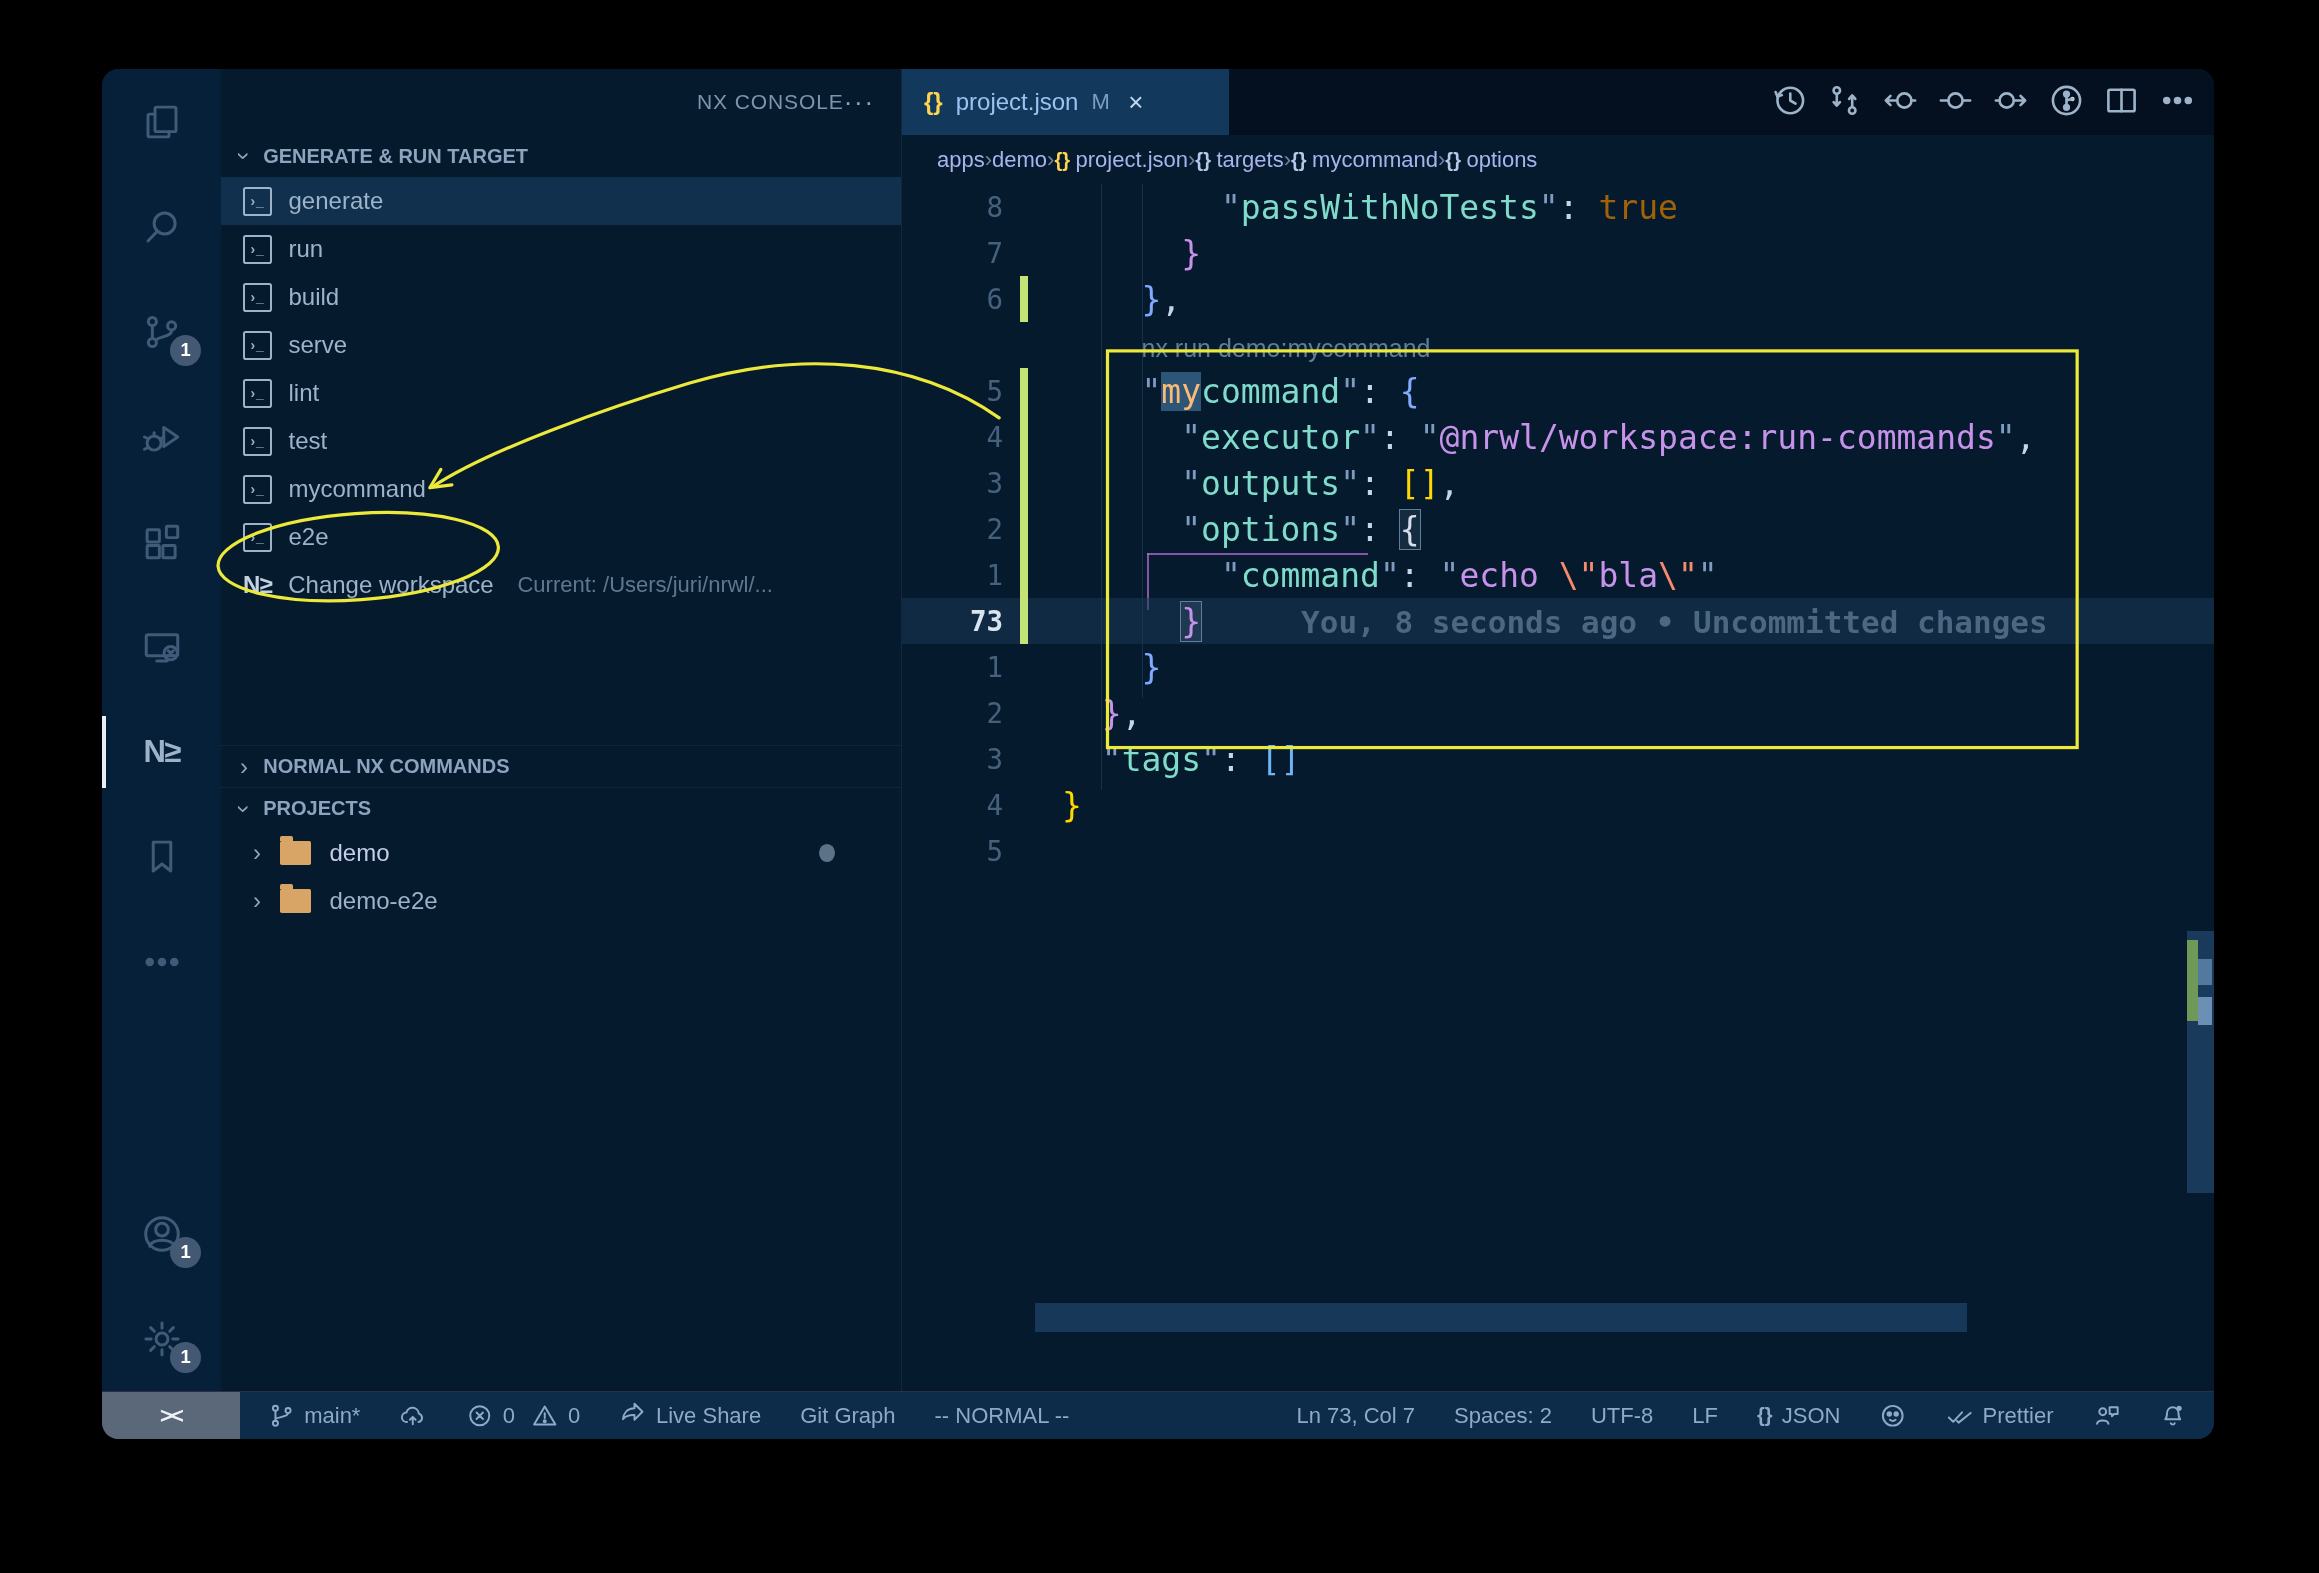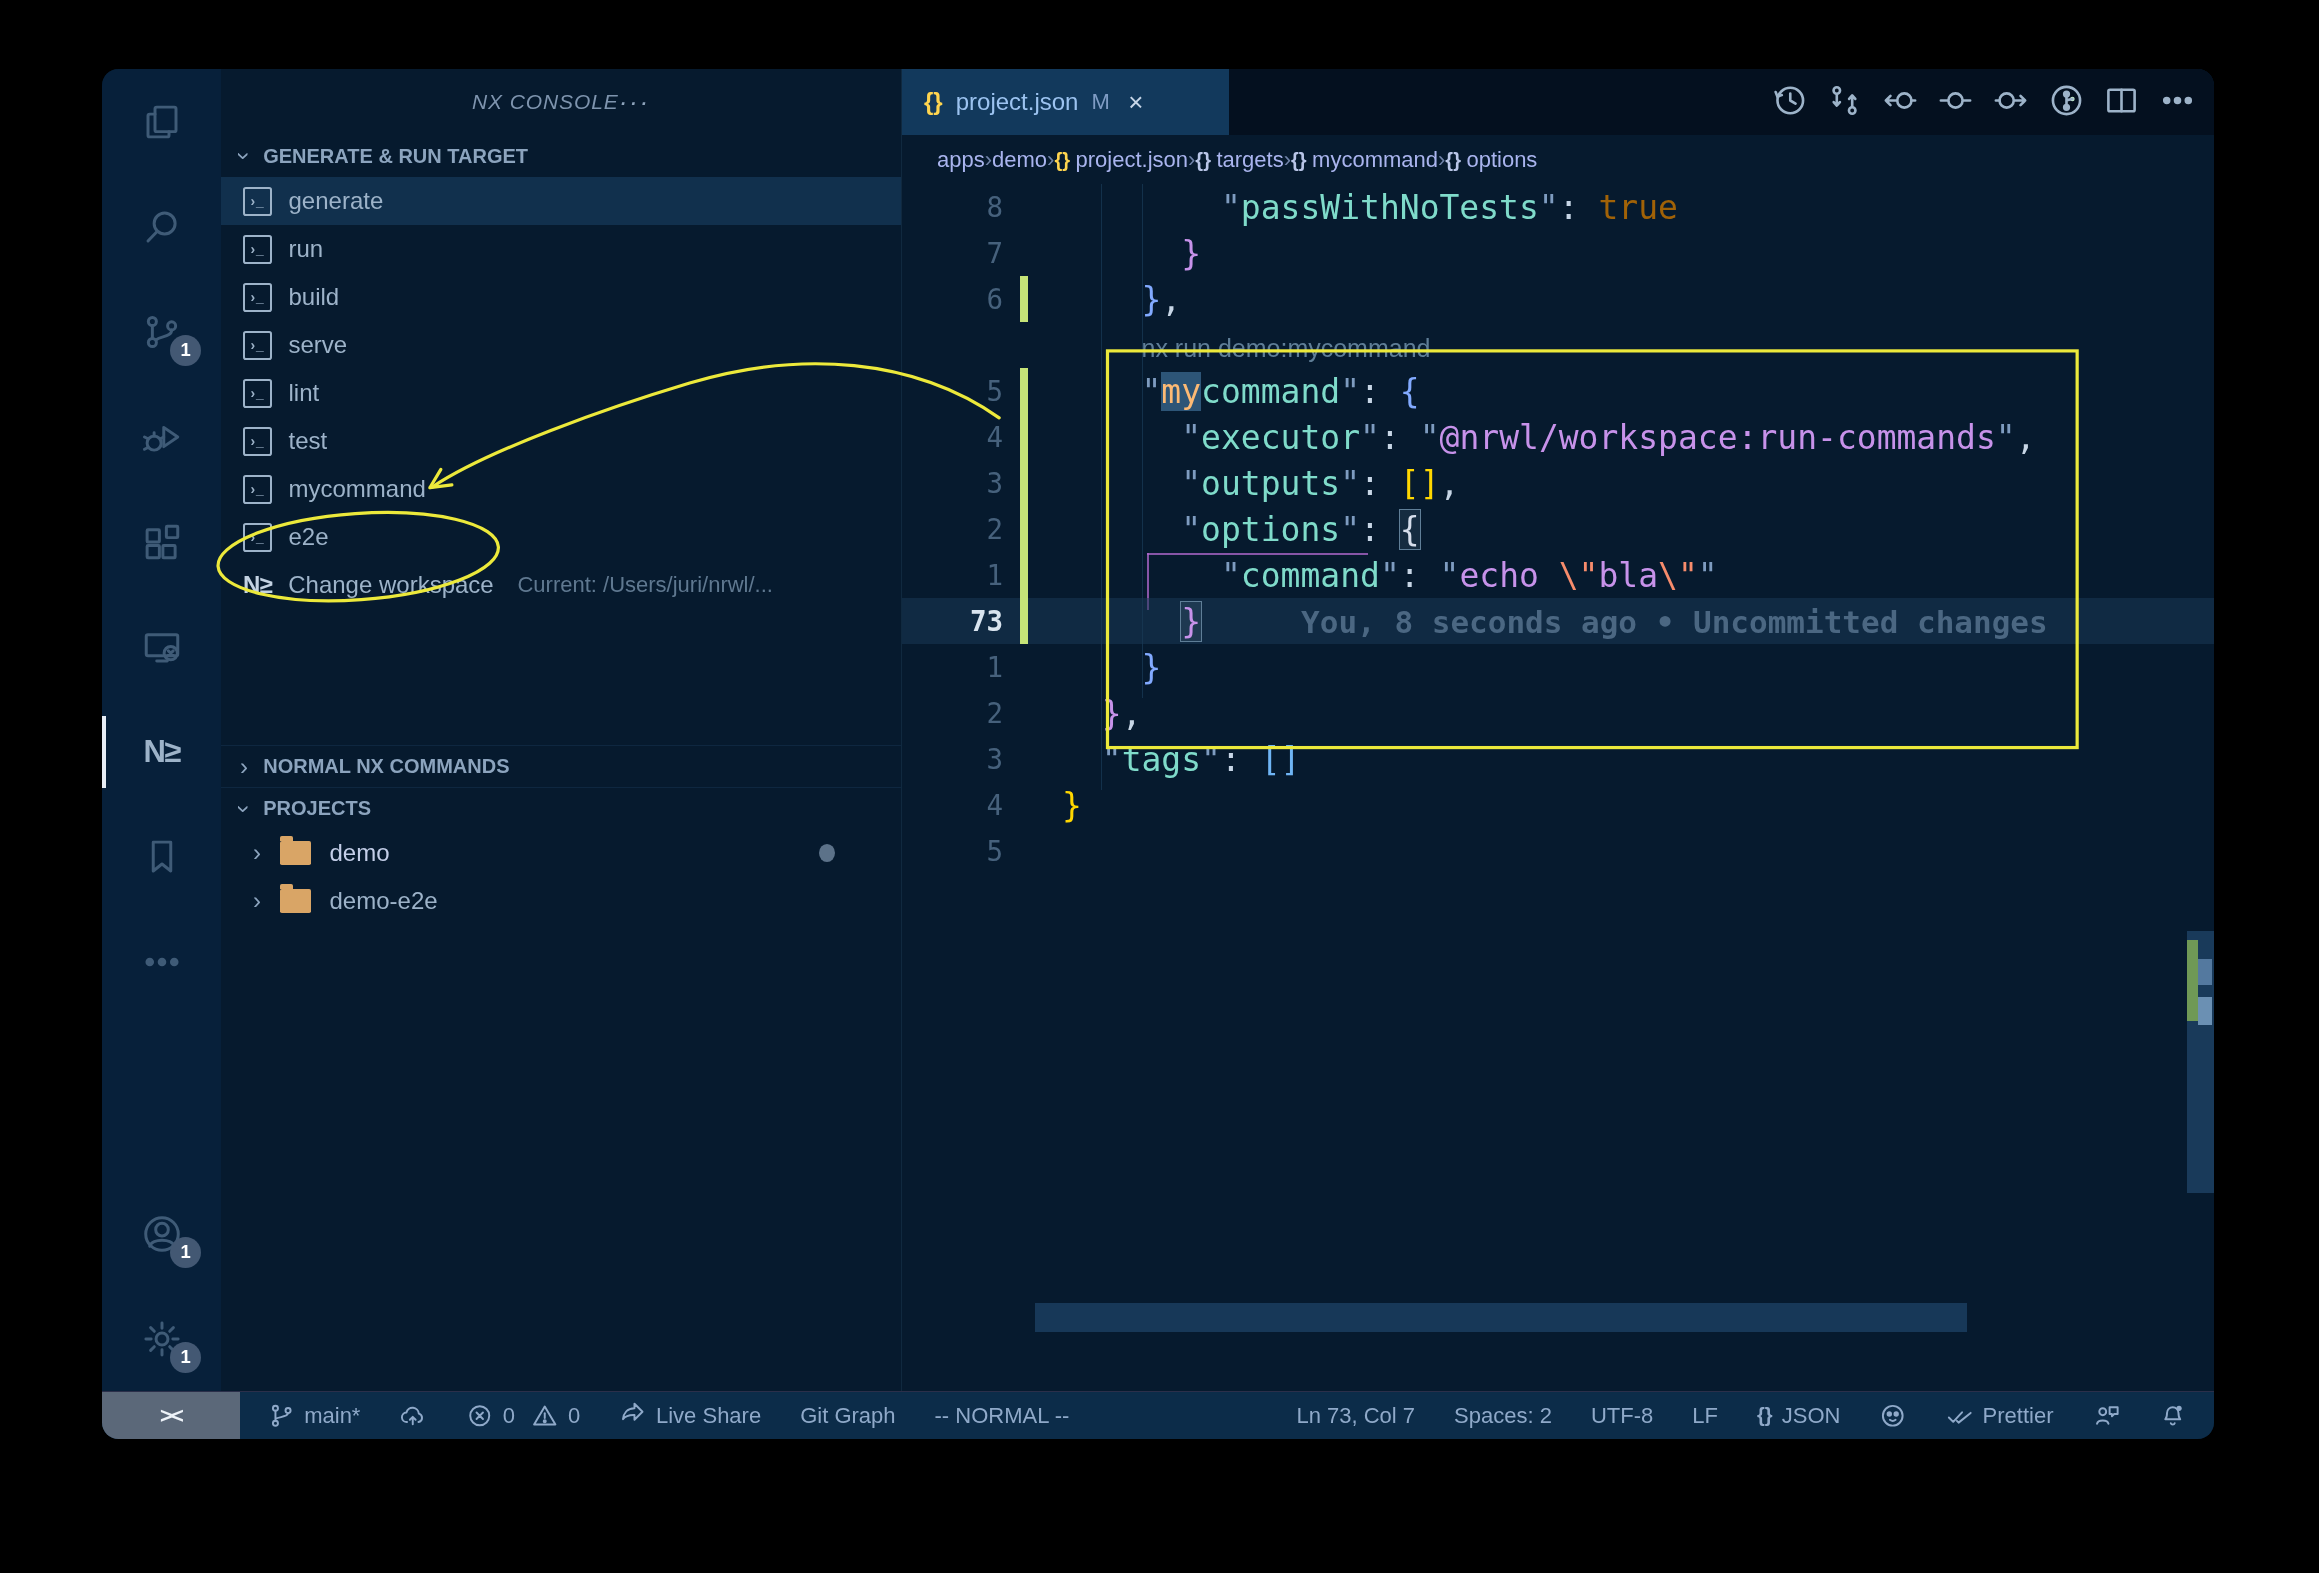--- a/index.html
+++ b/index.html
@@ -25,21 +25,21 @@
   #activitybar{width:119px;background:#07203a;display:flex;flex-direction:column;align-items:center;flex:0 0 auto;position:relative;}
   .ab-item{width:119px;height:105px;display:flex;align-items:center;justify-content:center;position:relative;color:#3f5b77;}
   .ab-item svg{width:42px;height:42px;}
   .ab-item.active{color:#9db3c9;}
   .ab-item.active::before{content:"";position:absolute;left:0;top:16.5px;bottom:16.5px;width:3.7px;background:#e7eef6;}
   .ab-badge{position:absolute;right:20px;bottom:18.4px;min-width:31px;height:31px;border-radius:15.6px;background:#435873;color:#fff;font-size:18.4px;font-weight:bold;display:flex;align-items:center;justify-content:center;}
   .ab-spacer{flex:1;}
   .nx-logo{font-size:31px;font-weight:bold;letter-spacing:-1.8px;}
   
   #sidebar{width:681px;background:#061a2e;border-right:0.9px solid #10293f;display:flex;flex-direction:column;flex:0 0 auto;}
-  #sidebar-header{height:66px;display:flex;align-items:center;padding:0 26px;justify-content:center;flex:0 0 auto;font-style:italic;}
+  #sidebar-header{height:66px;display:flex;align-items:center;padding:0 26px;justify-content:flex-end;flex:0 0 auto;}
   #panel-title{color:#7e94ae;font-size:21px;letter-spacing:0.9px;}
   #panel-menu{color:#8da3bb;font-size:26px;letter-spacing:1.8px;cursor:pointer;}
   .section-header{height:42px;display:flex;align-items:center;gap:9.2px;padding:0 13px;color:#8ca4be;font-weight:bold;font-size:20px;border-top:0.9px solid #0e2740;}
   .chev{color:#8ca4be;font-size:24px;font-weight:normal;width:20px;text-align:center;display:inline-block;}
   .chev.down{transform:rotate(90deg);}
   .side-row{height:48px;display:flex;align-items:center;padding:0 0 0 22px;color:#9db3c9;font-size:24px;gap:16.5px;}
   .side-row.selected{background:#11304d;}
   .term-icon{width:29px;height:29px;border:2.3px solid #9db3c9;border-radius:2.8px;color:#9db3c9;font-size:13.8px;font-weight:bold;display:flex;align-items:center;justify-content:center;letter-spacing:0.9px;flex:0 0 auto;}
   .cw-icon{font-size:24px;font-weight:bold;color:#c3d2e2;letter-spacing:-0.9px;}
   .side-desc{color:#5f7890;font-size:22px;margin-left:7.3px;white-space:nowrap;}

